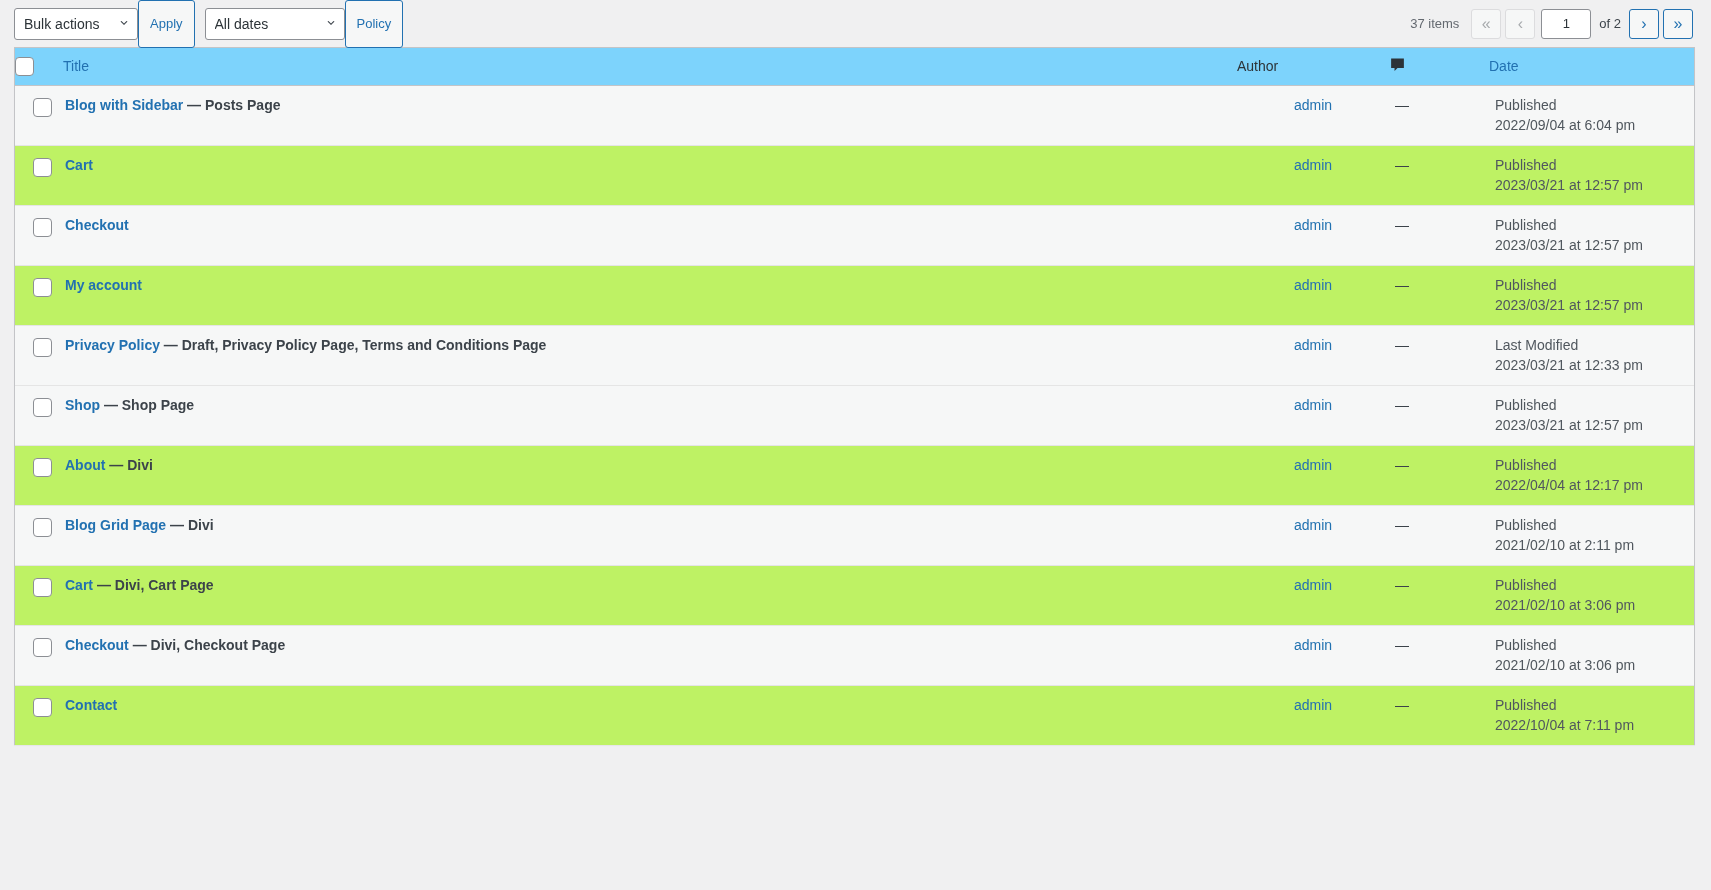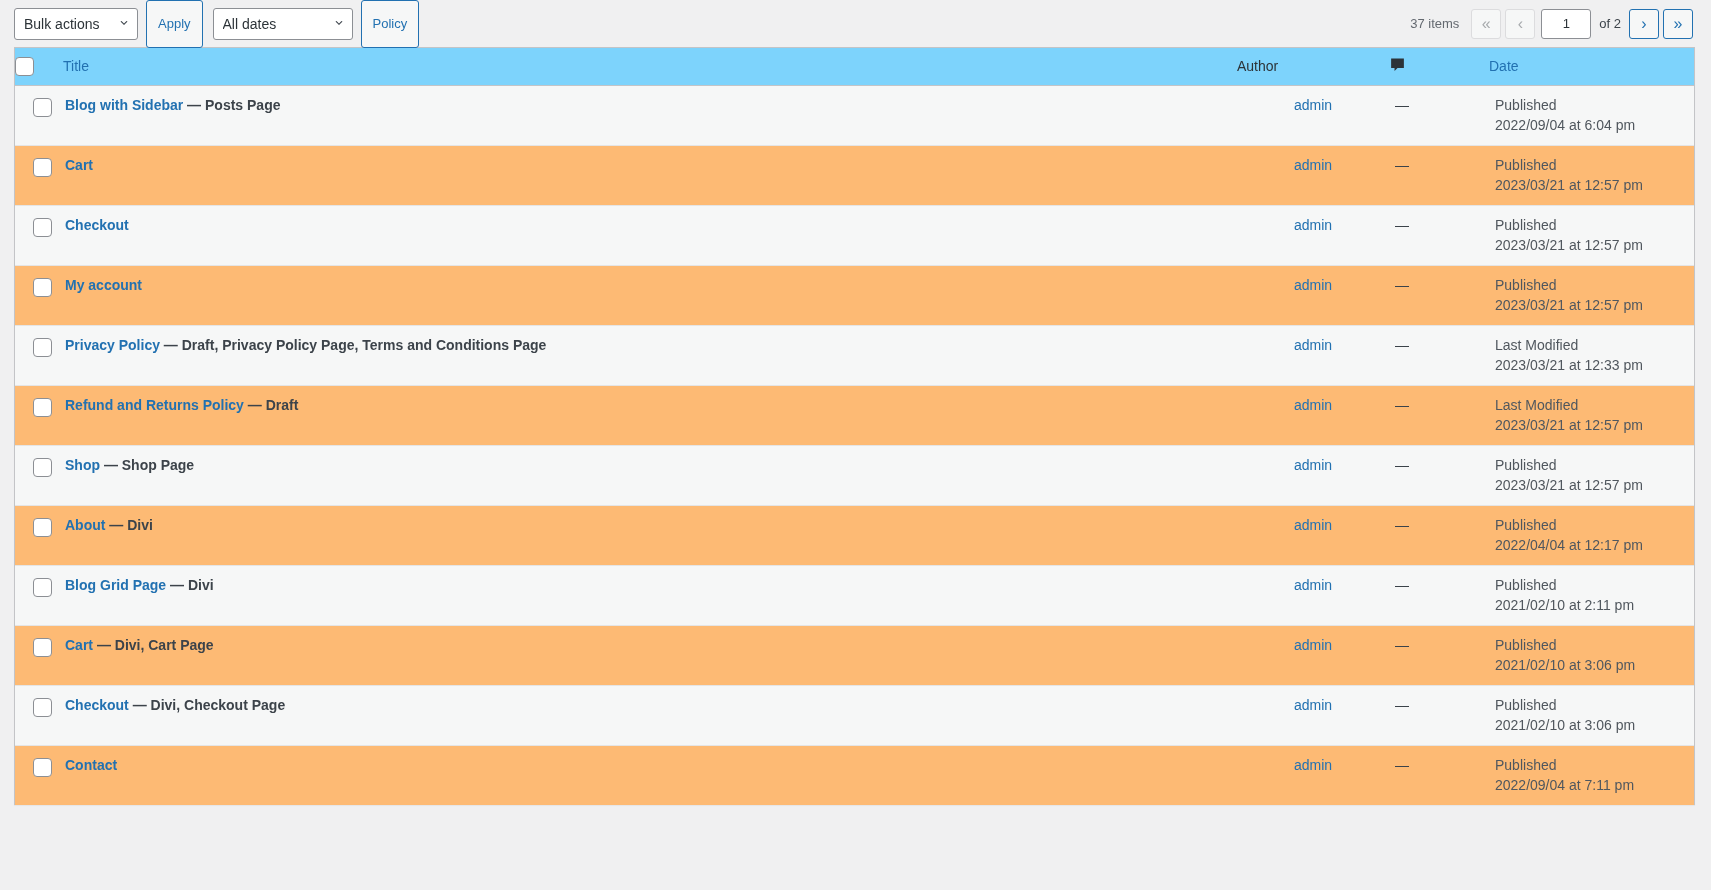--- a/index.html
+++ b/index.html
@@ -57,21 +57,21 @@
   }
   .sel-arrow svg { display: block; }
 
   .button {
     display: inline-flex;
     align-items: center;
     justify-content: center;
     height: 48px;
     min-height: 32px;
     padding: 0 11px;
-    margin-left: 8px;
+    margin-left: 0;
     border: 1px solid #2271b1;
     border-radius: 3px;
     background: #f6f7f7;
     color: #2271b1;
     font-family: "Liberation Sans", sans-serif;
     font-size: 13px;
     line-height: 1;
     cursor: pointer;
     white-space: nowrap;
   }
@@ -177,21 +177,21 @@
     display: inline-block;
     width: 19px;
     height: 19px;
     border: 1px solid #8c8f94;
     border-radius: 4px;
     background: #fff;
     vertical-align: middle;
     cursor: pointer;
   }
 
-  tbody tr { background: #fdba74; }
+  tbody tr { background: #bef264; }
   tbody tr.alt { background: #f6f7f7; }
   tbody tr td {
     border-top: 1px solid #e5e5e5;
     padding: 11px 6px 0 6px;
     vertical-align: top;
     height: 60px;
     font-size: 14px;
     color: #3c434a;
   }
   tbody tr:first-child td { border-top: none; }
@@ -342,85 +342,75 @@
         <tr class="alt">
           <td class="col-cb"><span class="cb-box"></span></td>
           <td class="col-title"><a class="row-title">Privacy Policy</a><span class="post-state"> — Draft, Privacy Policy Page, Terms and Conditions Page</span></td>
           <td class="col-author"><a class="author-link">admin</a></td>
           <td class="col-comments"><span class="comment-dash">—</span></td>
           <td class="col-date">
             <span class="date-status">Last Modified</span>
             <span class="date-value">2023/03/21 at 12:33 pm</span>
           </td>
         </tr>
+        <tr class="alt">
+          <td class="col-cb"><span class="cb-box"></span></td>
+          <td class="col-title"><a class="row-title">Shop</a><span class="post-state"> — Shop Page</span></td>
+          <td class="col-author"><a class="author-link">admin</a></td>
+          <td class="col-comments"><span class="comment-dash">—</span></td>
+          <td class="col-date">
+            <span class="date-status">Published</span>
+            <span class="date-value">2023/03/21 at 12:57 pm</span>
+          </td>
+        </tr>
         <tr>
           <td class="col-cb"><span class="cb-box"></span></td>
-          <td class="col-title"><a class="row-title">Refund and Returns Policy</a><span class="post-state"> — Draft</span></td>
-          <td class="col-author"><a class="author-link">admin</a></td>
-          <td class="col-comments"><span class="comment-dash">—</span></td>
-          <td class="col-date">
-            <span class="date-status">Last Modified</span>
-            <span class="date-value">2023/03/21 at 12:57 pm</span>
-          </td>
-        </tr>
-        <tr class="alt">
-          <td class="col-cb"><span class="cb-box"></span></td>
-          <td class="col-title"><a class="row-title">Shop</a><span class="post-state"> — Shop Page</span></td>
-          <td class="col-author"><a class="author-link">admin</a></td>
-          <td class="col-comments"><span class="comment-dash">—</span></td>
-          <td class="col-date">
-            <span class="date-status">Published</span>
-            <span class="date-value">2023/03/21 at 12:57 pm</span>
+          <td class="col-title"><a class="row-title">About</a><span class="post-state"> — Divi</span></td>
+          <td class="col-author"><a class="author-link">admin</a></td>
+          <td class="col-comments"><span class="comment-dash">—</span></td>
+          <td class="col-date">
+            <span class="date-status">Published</span>
+            <span class="date-value">2022/04/04 at 12:17 pm</span>
+          </td>
+        </tr>
+        <tr class="alt">
+          <td class="col-cb"><span class="cb-box"></span></td>
+          <td class="col-title"><a class="row-title">Blog Grid Page</a><span class="post-state"> — Divi</span></td>
+          <td class="col-author"><a class="author-link">admin</a></td>
+          <td class="col-comments"><span class="comment-dash">—</span></td>
+          <td class="col-date">
+            <span class="date-status">Published</span>
+            <span class="date-value">2021/02/10 at 2:11 pm</span>
           </td>
         </tr>
         <tr>
           <td class="col-cb"><span class="cb-box"></span></td>
-          <td class="col-title"><a class="row-title">About</a><span class="post-state"> — Divi</span></td>
-          <td class="col-author"><a class="author-link">admin</a></td>
-          <td class="col-comments"><span class="comment-dash">—</span></td>
-          <td class="col-date">
-            <span class="date-status">Published</span>
-            <span class="date-value">2022/04/04 at 12:17 pm</span>
-          </td>
-        </tr>
-        <tr class="alt">
-          <td class="col-cb"><span class="cb-box"></span></td>
-          <td class="col-title"><a class="row-title">Blog Grid Page</a><span class="post-state"> — Divi</span></td>
-          <td class="col-author"><a class="author-link">admin</a></td>
-          <td class="col-comments"><span class="comment-dash">—</span></td>
-          <td class="col-date">
-            <span class="date-status">Published</span>
-            <span class="date-value">2021/02/10 at 2:11 pm</span>
+          <td class="col-title"><a class="row-title">Cart</a><span class="post-state"> — Divi, Cart Page</span></td>
+          <td class="col-author"><a class="author-link">admin</a></td>
+          <td class="col-comments"><span class="comment-dash">—</span></td>
+          <td class="col-date">
+            <span class="date-status">Published</span>
+            <span class="date-value">2021/02/10 at 3:06 pm</span>
+          </td>
+        </tr>
+        <tr class="alt">
+          <td class="col-cb"><span class="cb-box"></span></td>
+          <td class="col-title"><a class="row-title">Checkout</a><span class="post-state"> — Divi, Checkout Page</span></td>
+          <td class="col-author"><a class="author-link">admin</a></td>
+          <td class="col-comments"><span class="comment-dash">—</span></td>
+          <td class="col-date">
+            <span class="date-status">Published</span>
+            <span class="date-value">2021/02/10 at 3:06 pm</span>
           </td>
         </tr>
         <tr>
           <td class="col-cb"><span class="cb-box"></span></td>
-          <td class="col-title"><a class="row-title">Cart</a><span class="post-state"> — Divi, Cart Page</span></td>
-          <td class="col-author"><a class="author-link">admin</a></td>
-          <td class="col-comments"><span class="comment-dash">—</span></td>
-          <td class="col-date">
-            <span class="date-status">Published</span>
-            <span class="date-value">2021/02/10 at 3:06 pm</span>
-          </td>
-        </tr>
-        <tr class="alt">
-          <td class="col-cb"><span class="cb-box"></span></td>
-          <td class="col-title"><a class="row-title">Checkout</a><span class="post-state"> — Divi, Checkout Page</span></td>
-          <td class="col-author"><a class="author-link">admin</a></td>
-          <td class="col-comments"><span class="comment-dash">—</span></td>
-          <td class="col-date">
-            <span class="date-status">Published</span>
-            <span class="date-value">2021/02/10 at 3:06 pm</span>
-          </td>
-        </tr>
-        <tr>
-          <td class="col-cb"><span class="cb-box"></span></td>
           <td class="col-title"><a class="row-title">Contact</a></td>
           <td class="col-author"><a class="author-link">admin</a></td>
           <td class="col-comments"><span class="comment-dash">—</span></td>
           <td class="col-date">
             <span class="date-status">Published</span>
-            <span class="date-value">2022/09/04 at 7:11 pm</span>
+            <span class="date-value">2022/10/04 at 7:11 pm</span>
           </td>
         </tr>
       </tbody>
   </table>
 </div>
 
 </body></html>

